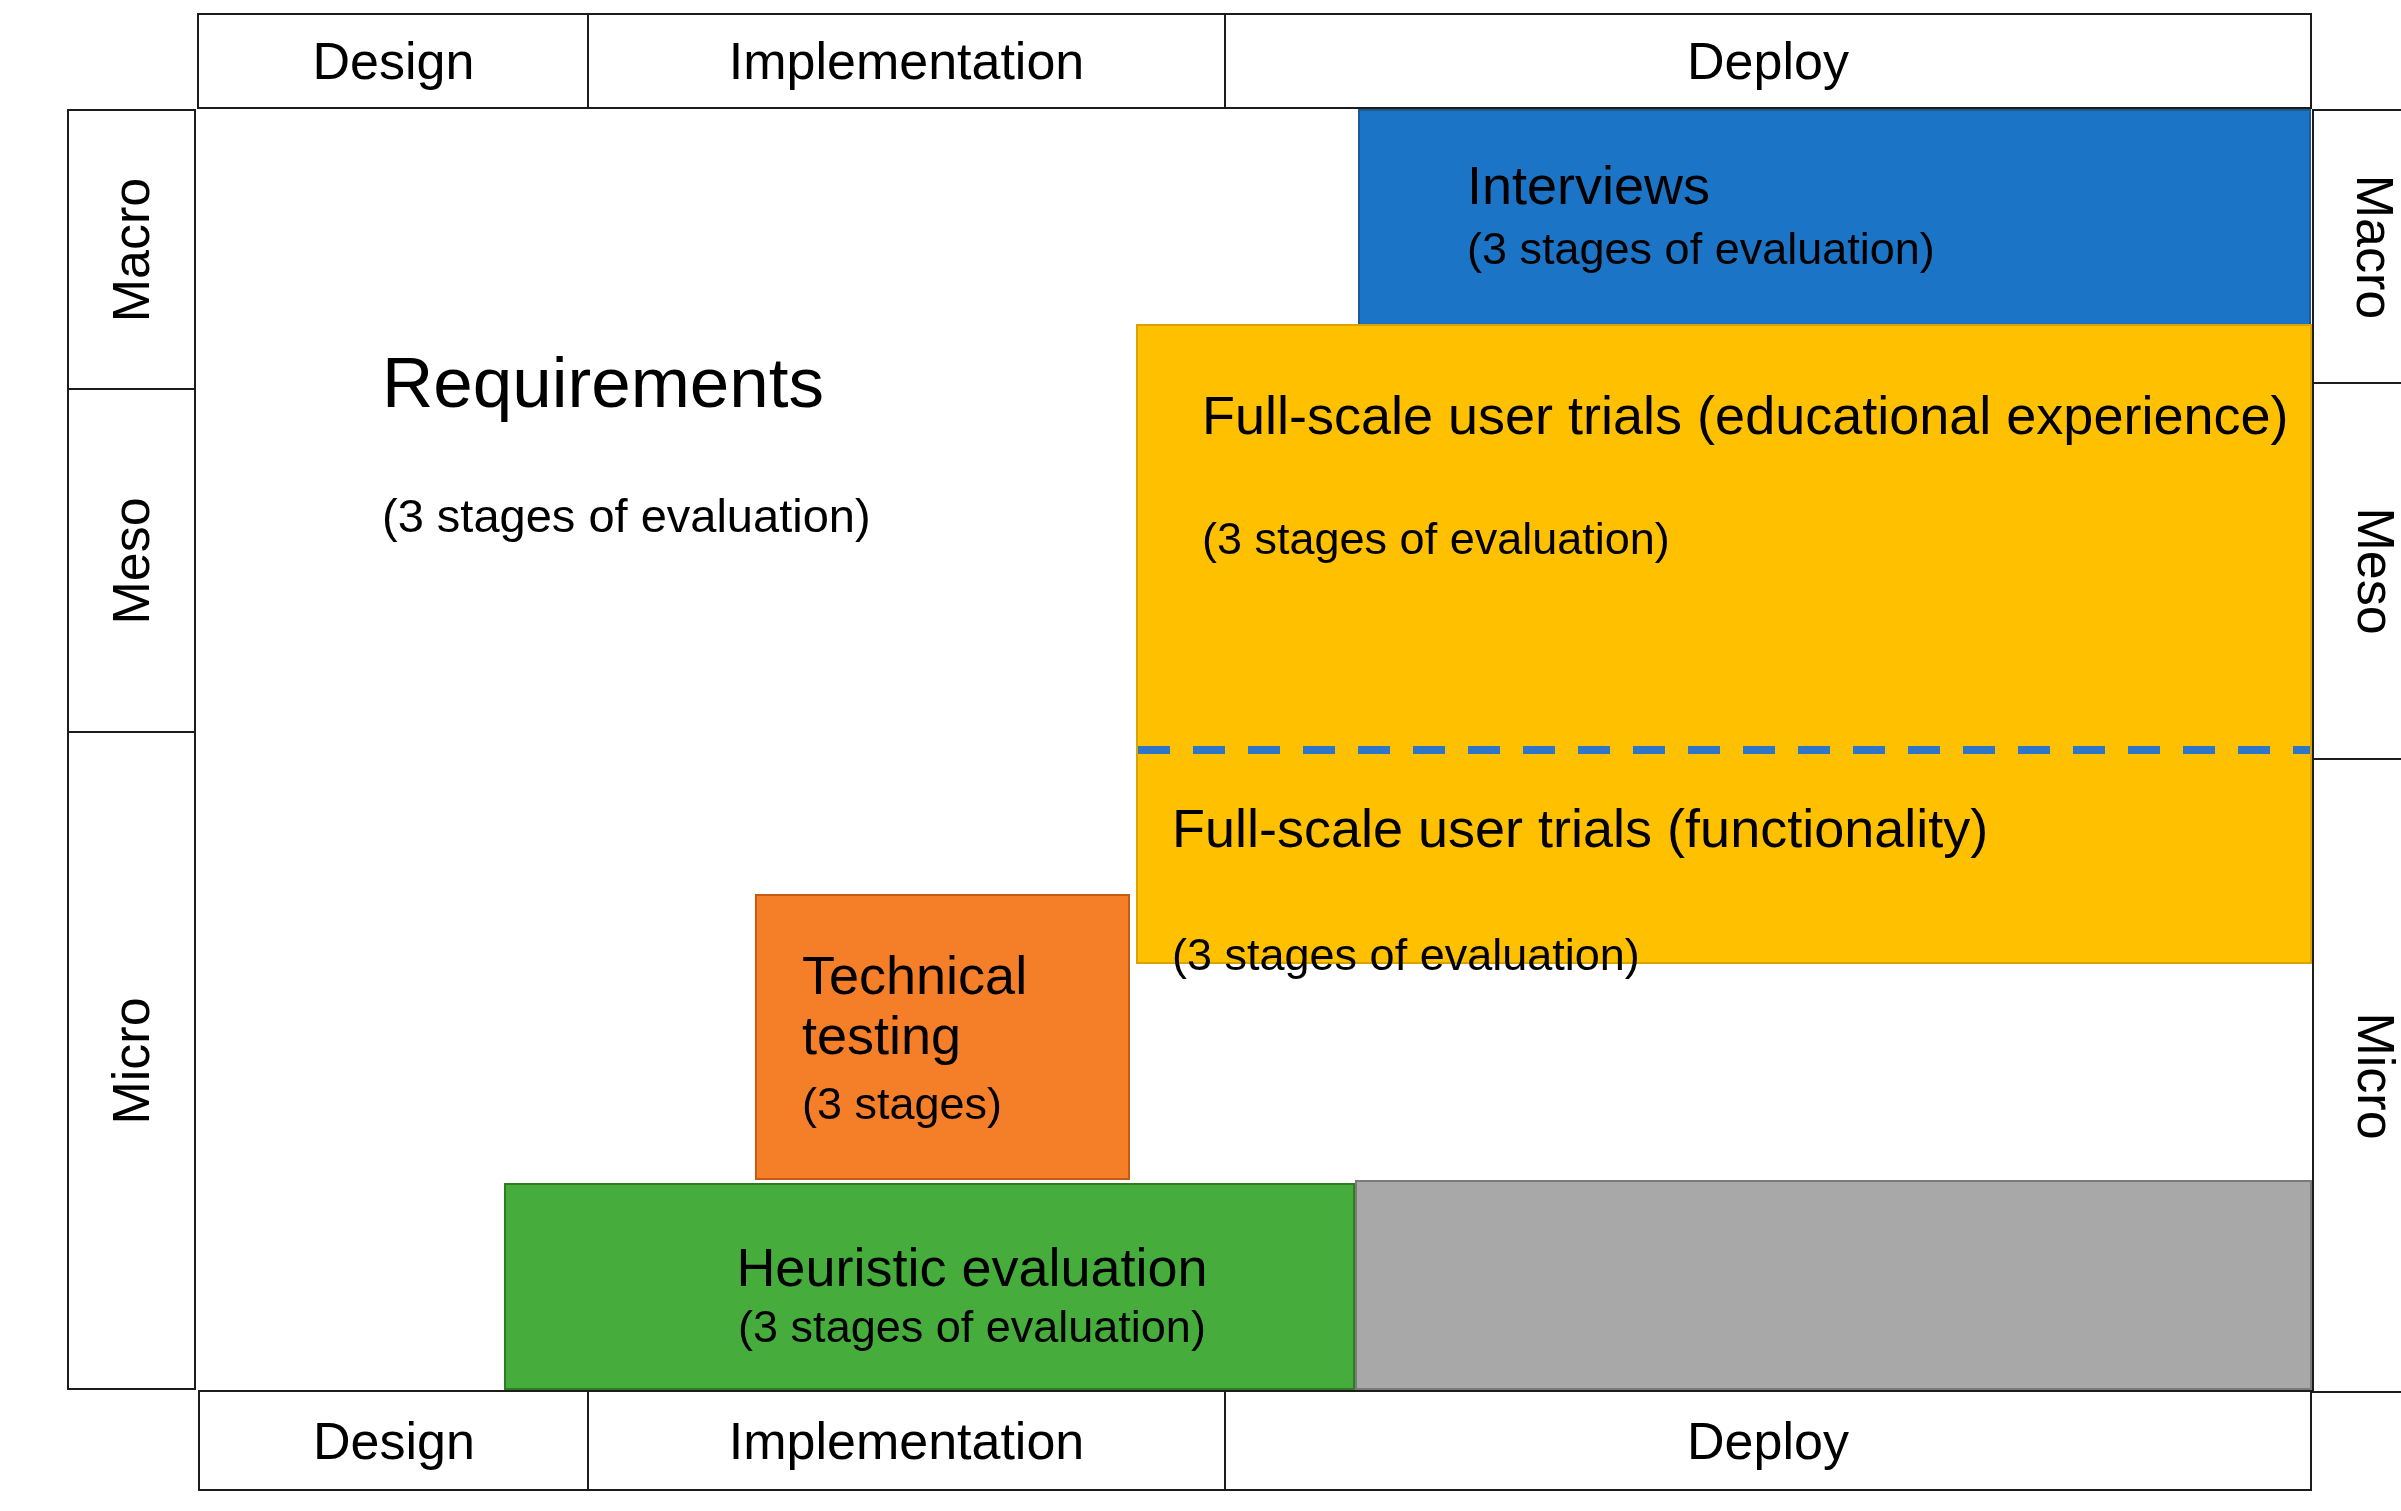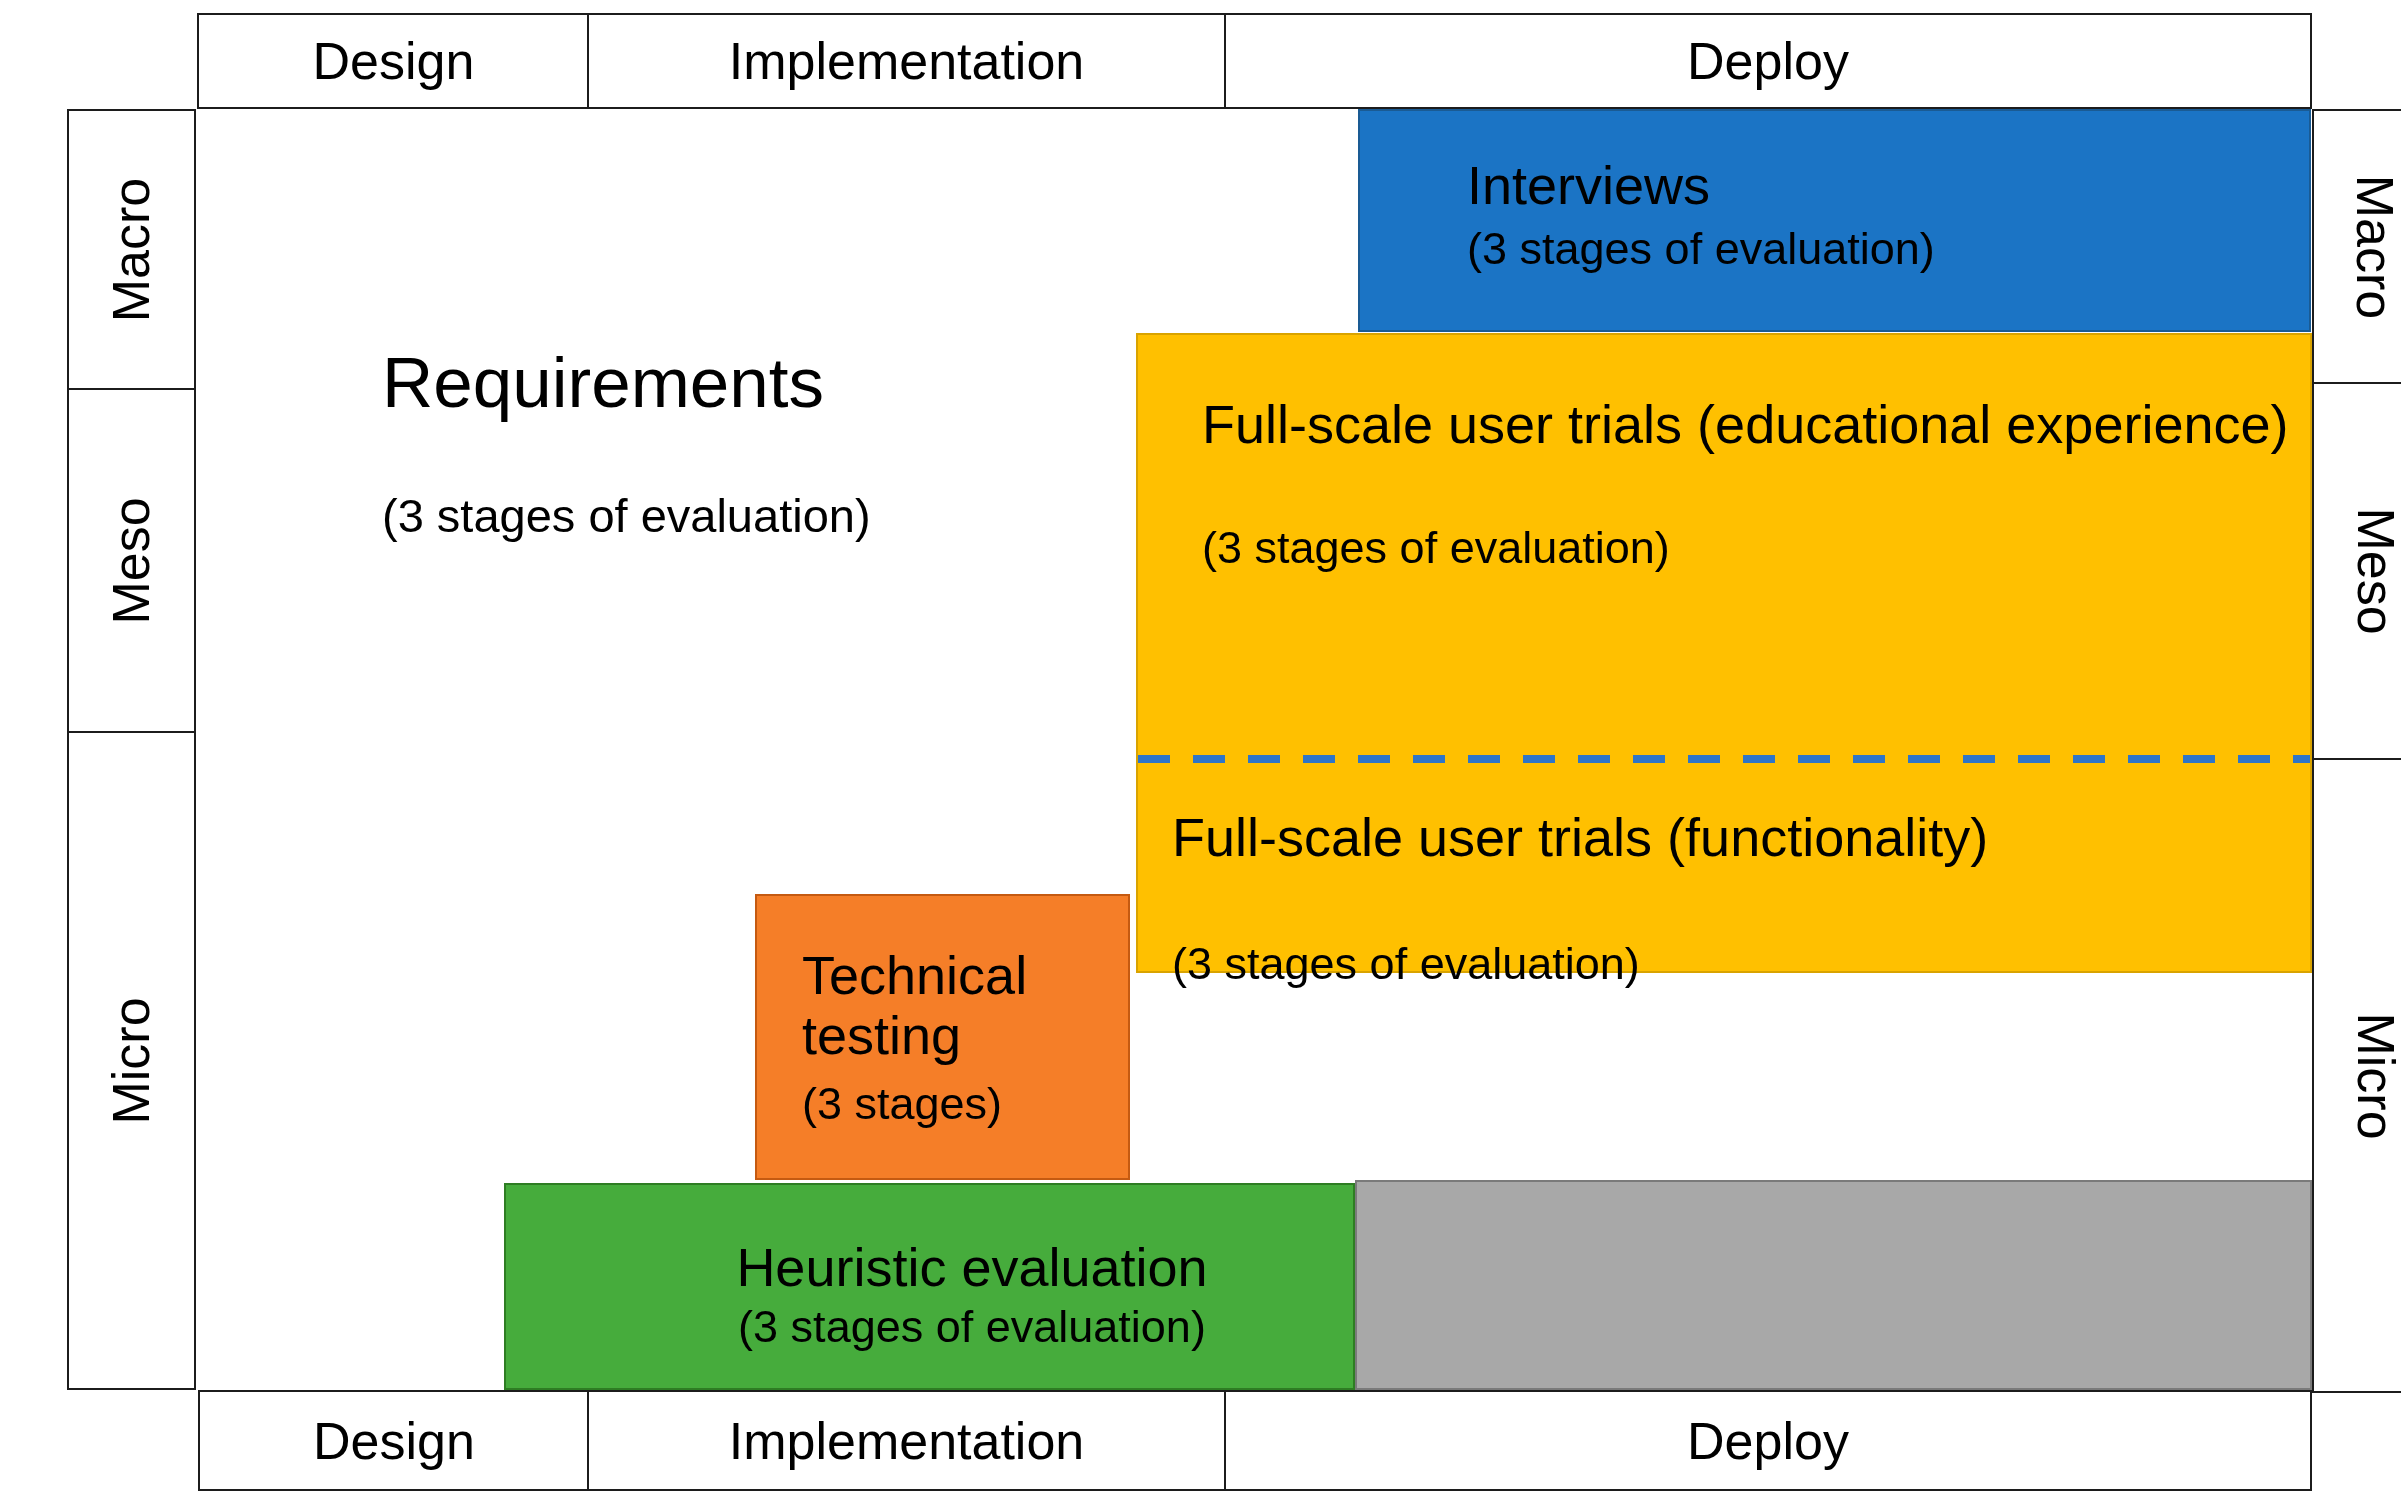--- a/index.html
+++ b/index.html
@@ -66,21 +66,21 @@
   #right-macro { left: 2264px; top: 109px; width: 127px; height: 276px; }
   #right-meso  { left: 2264px; top: 382px; width: 127px; height: 378px; }
   #right-micro { left: 2264px; top: 758px; width: 127px; height: 635px; }
   
   #block-interviews {
     left: 1310px; top: 109px; width: 953px; height: 223px;
     border: 2.5px solid #1a5b94;
     padding: 44px 0 0 107px;
   }
   #block-yellow {
-    left: 1088px; top: 333px; width: 1176px; height: 640px;
+    left: 1088px; top: 324px; width: 1176px; height: 640px;
     border: 2.5px solid #d9a300;
   }
   #yellow-upper-text {
     position: absolute;
     left: 64px; top: 59px;
   }
   #yellow-upper-text .block-sub { margin-top: 69px; }
   #yellow-lower-text {
     position: absolute;
     left: 34px; top: 472px;

